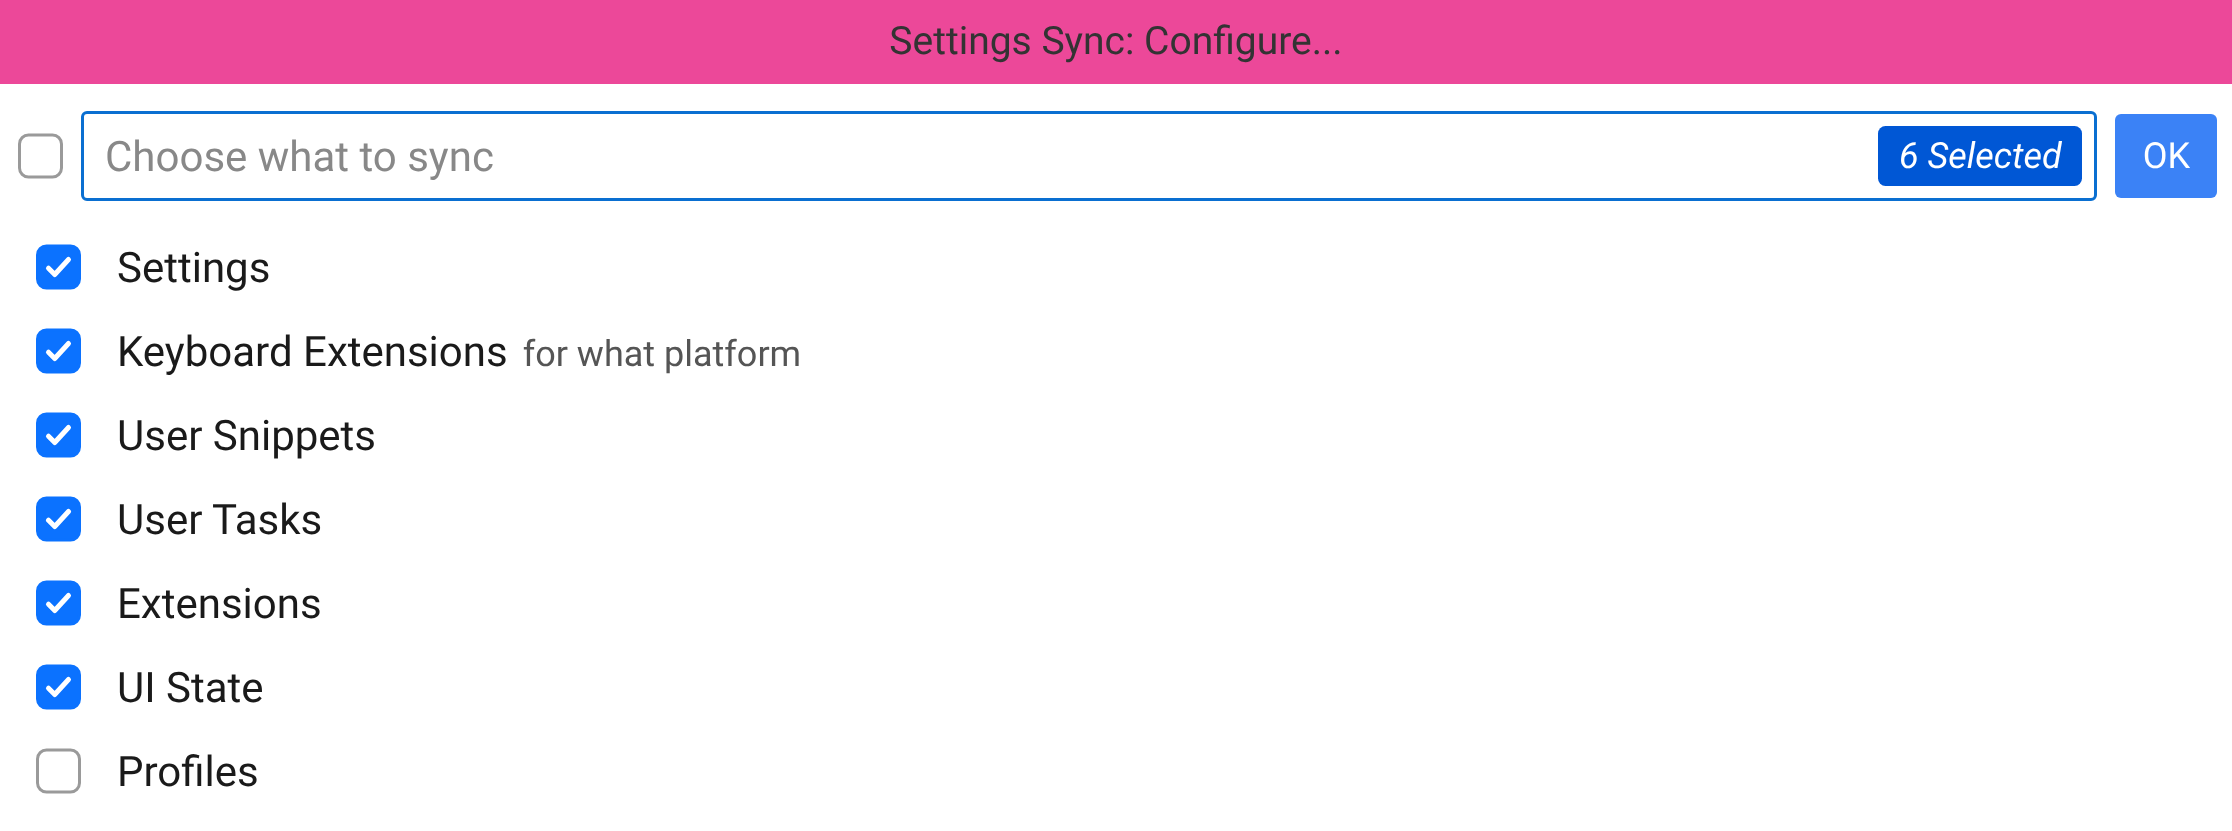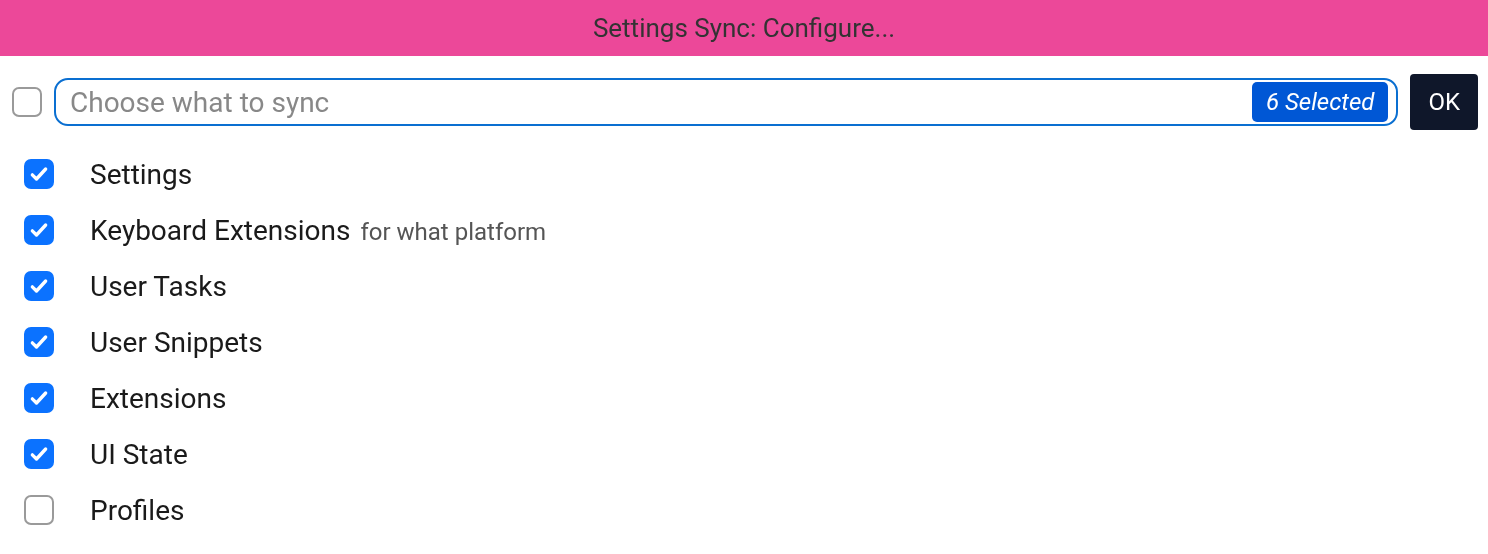--- a/index.html
+++ b/index.html
@@ -38,22 +38,22 @@
       background: #ffffff;
       cursor: pointer;
       flex-shrink: 0;
       margin-left: 2px;
     }
     .search-container {
       flex: 1;
       display: flex;
       align-items: center;
       border: 2px solid #0a6fd1;
-      border-radius: 14px;
-      height: 48px;
+      border-radius: 4px;
+      height: 60px;
       padding: 0 8px 0 14px;
       background: #ffffff;
     }
     .search-input {
       flex: 1;
       border: none;
       outline: none;
       font-size: 28px;
       color: #333;
       background: transparent;
@@ -66,39 +66,39 @@
       background: #0057d5;
       color: #ffffff;
       font-size: 24px;
       padding: 6px 14px;
       border-radius: 5px;
       font-weight: 400;
       white-space: nowrap;
       font-style: italic;
     }
     .ok-button {
-      background: #0f172a;
+      background: #3b82f6;
       color: #ffffff;
       border: none;
       font-size: 24px;
       font-weight: 400;
       padding: 0 18px;
       height: 56px;
       border-radius: 4px;
       cursor: pointer;
       flex-shrink: 0;
       font-family: inherit;
     }
     .list {
       padding: 0 10px 0 24px;
     }
     .list-item {
       display: flex;
       align-items: center;
-      gap: 36px;
+      gap: 24px;
       height: 56px;
       cursor: pointer;
     }
     .checkbox {
       width: 30px;
       height: 30px;
       border-radius: 7px;
       flex-shrink: 0;
       display: flex;
       align-items: center;
@@ -159,29 +159,29 @@
         </svg>
       </div>
       <div><span class="item-label">Keyboard Extensions</span><span class="item-sublabel">for what platform</span></div>
     </div>
     <div class="list-item">
       <div class="checkbox checked">
         <svg viewBox="0 0 24 24" fill="none" stroke="#ffffff" stroke-width="4" stroke-linecap="round" stroke-linejoin="round">
           <polyline points="4 13 9 18 20 6"></polyline>
         </svg>
       </div>
+      <div><span class="item-label">User Snippets</span></div>
+    </div>
+    <div class="list-item">
+      <div class="checkbox checked">
+        <svg viewBox="0 0 24 24" fill="none" stroke="#ffffff" stroke-width="4" stroke-linecap="round" stroke-linejoin="round">
+          <polyline points="4 13 9 18 20 6"></polyline>
+        </svg>
+      </div>
       <div><span class="item-label">User Tasks</span></div>
-    </div>
-    <div class="list-item">
-      <div class="checkbox checked">
-        <svg viewBox="0 0 24 24" fill="none" stroke="#ffffff" stroke-width="4" stroke-linecap="round" stroke-linejoin="round">
-          <polyline points="4 13 9 18 20 6"></polyline>
-        </svg>
-      </div>
-      <div><span class="item-label">User Snippets</span></div>
     </div>
     <div class="list-item">
       <div class="checkbox checked">
         <svg viewBox="0 0 24 24" fill="none" stroke="#ffffff" stroke-width="4" stroke-linecap="round" stroke-linejoin="round">
           <polyline points="4 13 9 18 20 6"></polyline>
         </svg>
       </div>
       <div><span class="item-label">Extensions</span></div>
     </div>
     <div class="list-item">

